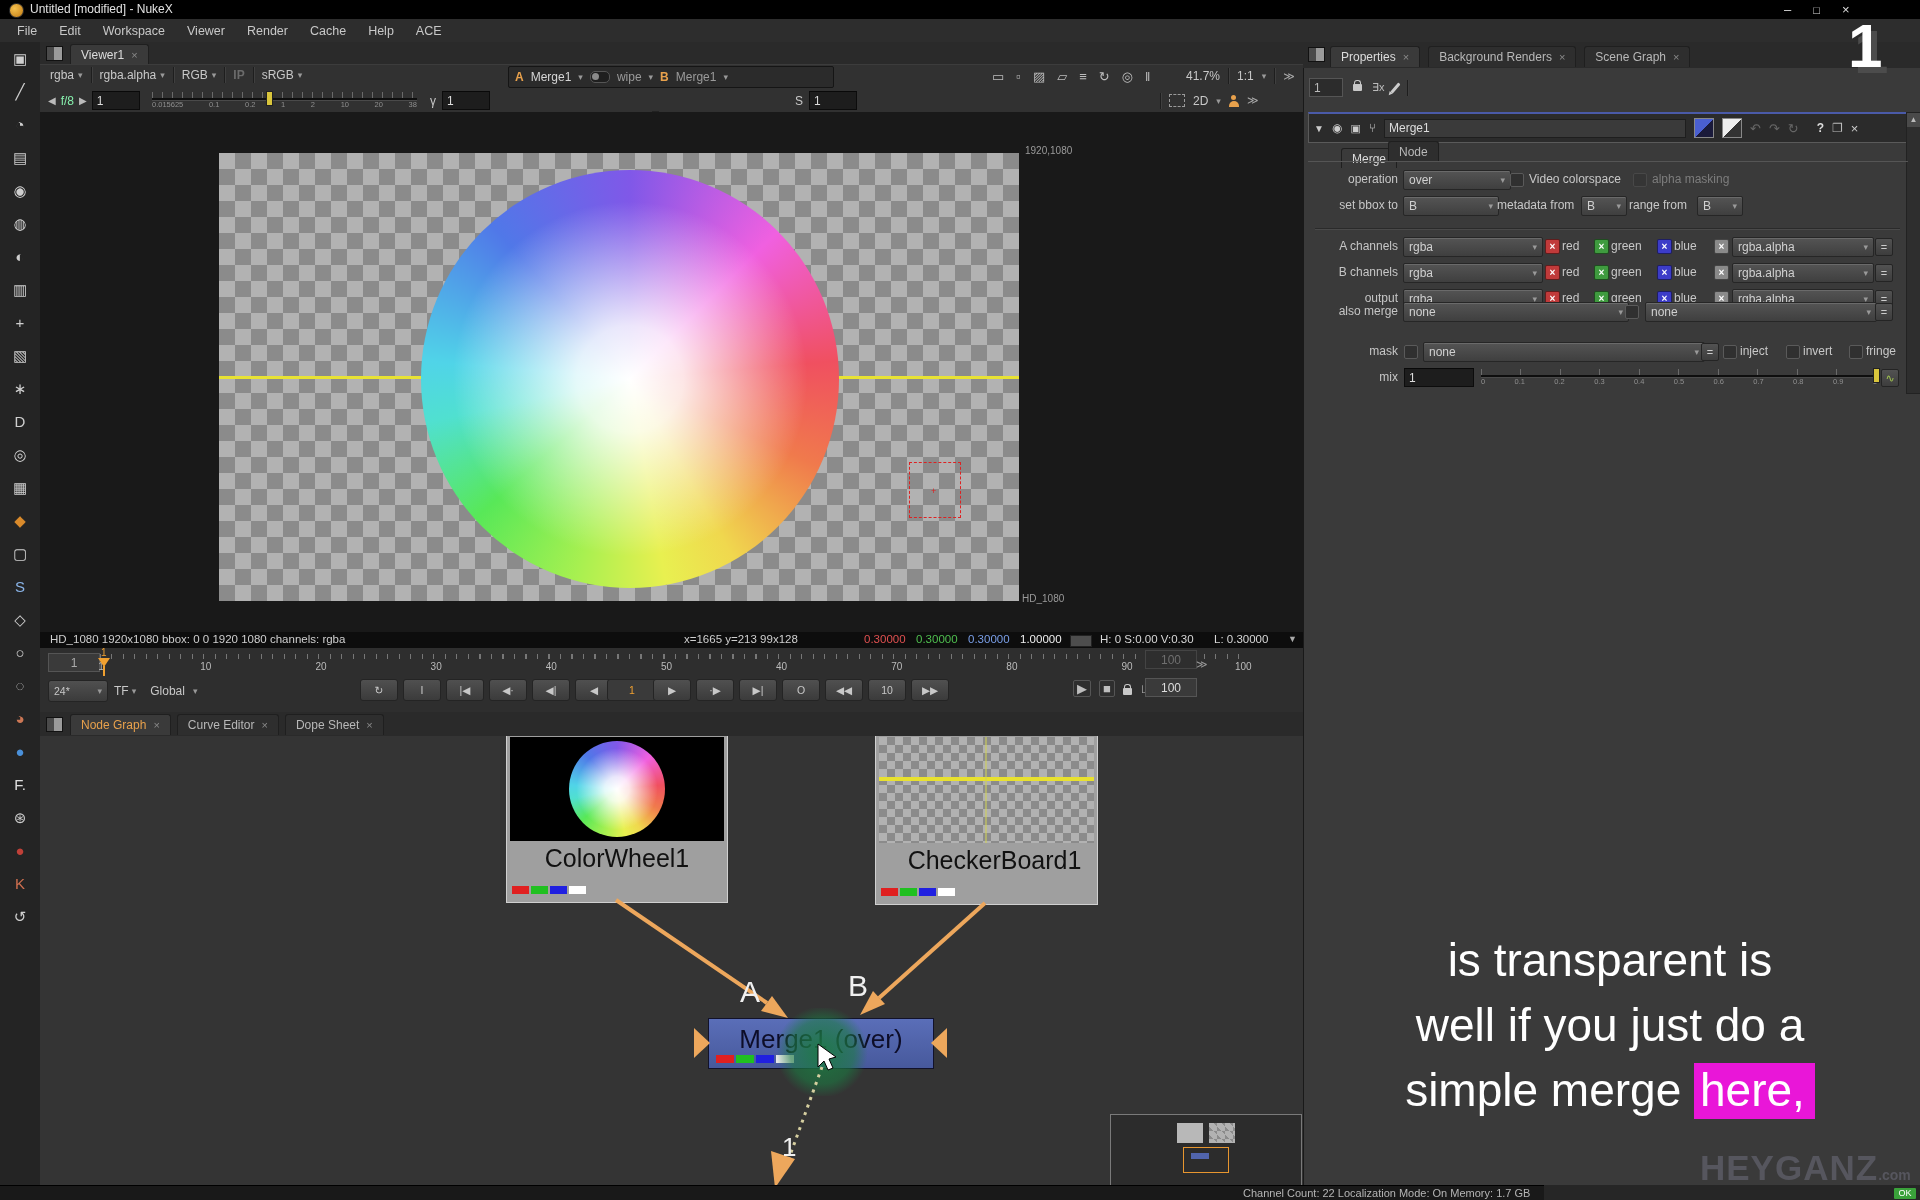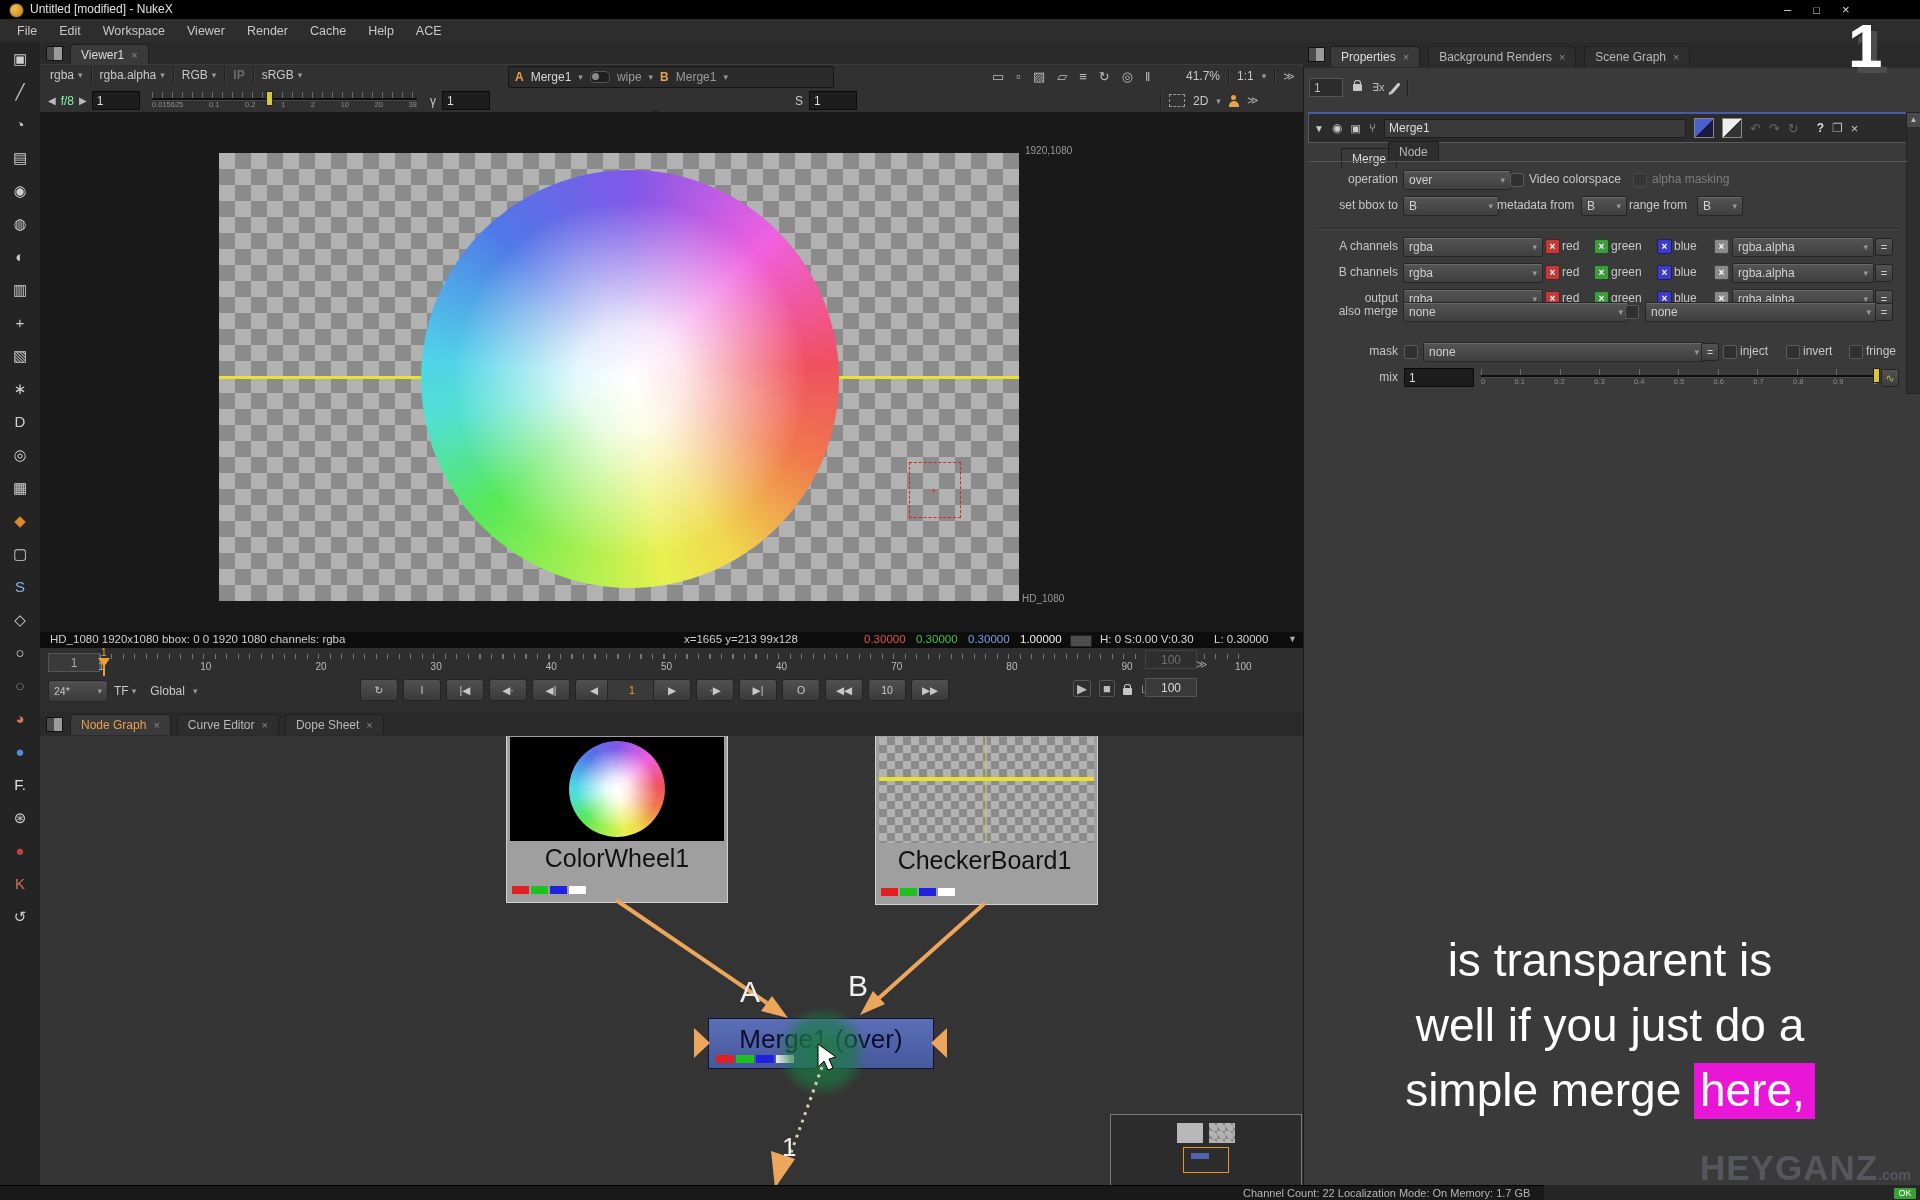--- a/index.html
+++ b/index.html
@@ -363,21 +363,21 @@
       <div class="strip" style="left:24px;top:152px;width:17px;background:#20c020;"></div>
       <div class="strip" style="left:43px;top:152px;width:17px;background:#2020e0;"></div>
       <div class="strip" style="left:62px;top:152px;width:17px;background:#fff;"></div>
     </div>
 
     <div class="abs" style="left:835px;top:-3px;width:221px;height:170px;border:1px solid #d0d0d0;background:#9f9f9f;">
       <div class="abs checker small" style="left:3px;top:3px;width:215px;height:106px;">
         <div class="abs" style="left:0;top:40px;width:215px;height:4px;background:#e8e12f;"></div>
         <div class="abs" style="left:106px;top:0;width:2px;height:106px;background:rgba(208,210,90,.55);"></div>
       </div>
-      <div class="abs" style="left:8px;top:112px;width:201px;text-align:center;font-size:25px;color:#111;">CheckerBoard1</div>
+      <div class="abs" style="left:18px;top:112px;width:201px;text-align:center;font-size:25px;color:#111;">CheckerBoard1</div>
       <div class="strip" style="left:5px;top:154px;width:17px;background:#e02020;"></div>
       <div class="strip" style="left:24px;top:154px;width:17px;background:#20c020;"></div>
       <div class="strip" style="left:43px;top:154px;width:17px;background:#2020e0;"></div>
       <div class="strip" style="left:62px;top:154px;width:17px;background:#fff;"></div>
     </div>
 
     <div class="abs" style="left:668px;top:282px;width:224px;height:49px;background:linear-gradient(#5a6eb8,#47599c);border:1.5px solid #12122a;z-index:1;">
       <div class="abs" style="left:0;top:5px;width:224px;text-align:center;font-size:26px;color:#0d0d28;">Merge1 (over)</div>
       <div class="strip" style="left:7px;top:36px;width:18px;background:#e02020;"></div>
       <div class="strip" style="left:27px;top:36px;width:18px;background:#20c020;"></div>

